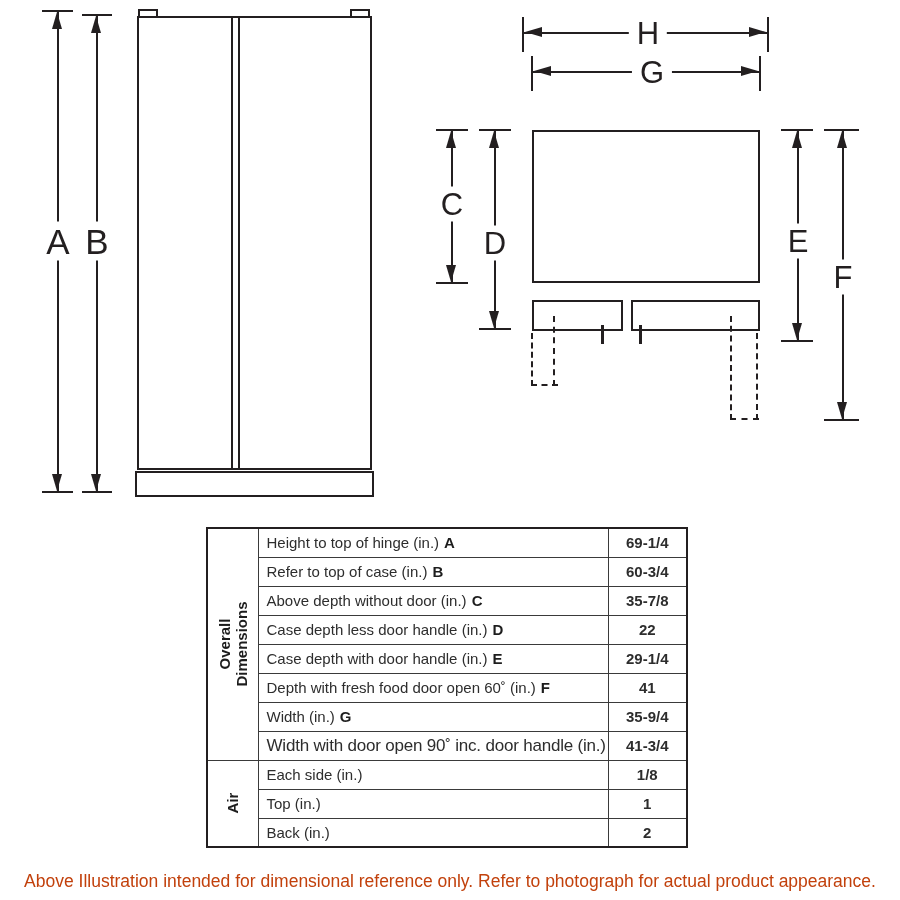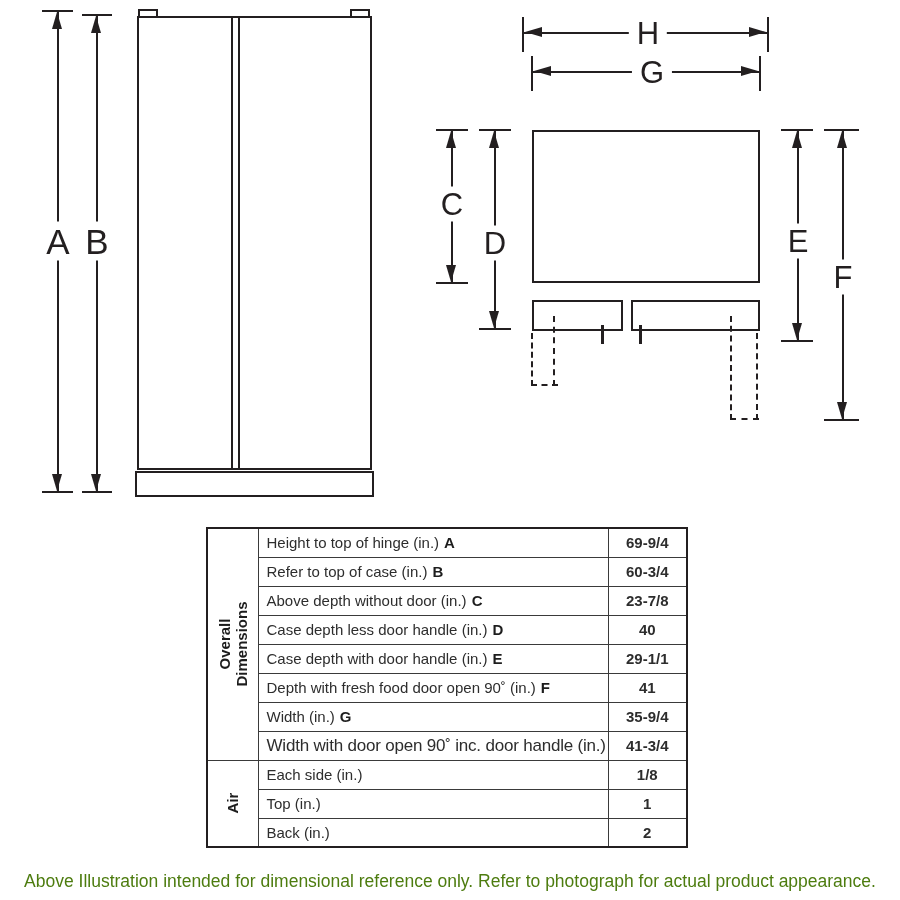--- a/index.html
+++ b/index.html
@@ -50,21 +50,21 @@
   .group-cell{position:relative;}
   .rot{
     position:absolute;left:50%;top:50%;
     transform:translate(-50%,-50%) rotate(-90deg);
     font-weight:bold;text-align:center;line-height:1.15;color:#1d1d1d;
   }
   .rot span{display:block;white-space:nowrap;}
   
   .footer{
     position:absolute;left:0;top:871px;width:900px;text-align:center;
-    font-size:17.5px;color:#4d7c0f;
+    font-size:17.5px;color:#c2410c;
   }
 </style>
 </head>
 <body>
 
 <div class="canvas">
 
   <div>
     <div class="rect" style="left:137px;top:16px;width:235px;height:454px;"></div>
     <div class="rect" style="left:138px;top:9px;width:20px;height:9px;"></div>
@@ -175,40 +175,40 @@
         </colgroup>
       <tbody>
         <tr>
           <td class="group-cell" rowspan="8">
             <div class="rot">
               <span>Overall</span>
               <span>Dimensions</span>
             </div>
           </td>
           <td class="label-cell"><span>Height to top of hinge (in.)</span><span class="letter">A</span></td>
-          <td class="value-cell">69-9/4</td>
+          <td class="value-cell">69-1/4</td>
         </tr>
         <tr>
           <td class="label-cell"><span>Refer to top of case (in.)</span><span class="letter">B</span></td>
           <td class="value-cell">60-3/4</td>
         </tr>
         <tr>
           <td class="label-cell"><span>Above depth without door (in.)</span><span class="letter">C</span></td>
-          <td class="value-cell">23-7/8</td>
+          <td class="value-cell">35-7/8</td>
         </tr>
         <tr>
           <td class="label-cell"><span>Case depth less door handle (in.)</span><span class="letter">D</span></td>
-          <td class="value-cell">40</td>
+          <td class="value-cell">22</td>
         </tr>
         <tr>
           <td class="label-cell"><span>Case depth with door handle (in.)</span><span class="letter">E</span></td>
-          <td class="value-cell">29-1/1</td>
-        </tr>
-        <tr>
-          <td class="label-cell"><span>Depth with fresh food door open 90˚ (in.)</span><span class="letter">F</span></td>
+          <td class="value-cell">29-1/4</td>
+        </tr>
+        <tr>
+          <td class="label-cell"><span>Depth with fresh food door open 60˚ (in.)</span><span class="letter">F</span></td>
           <td class="value-cell">41</td>
         </tr>
         <tr>
           <td class="label-cell"><span>Width (in.)</span><span class="letter">G</span></td>
           <td class="value-cell">35-9/4</td>
         </tr>
         <tr>
           <td class="label-cell condensed"><span>Width with door open 90˚ inc. door handle (in.)</span><span class="letter">H</span></td>
           <td class="value-cell">41-3/4</td>
         </tr>

